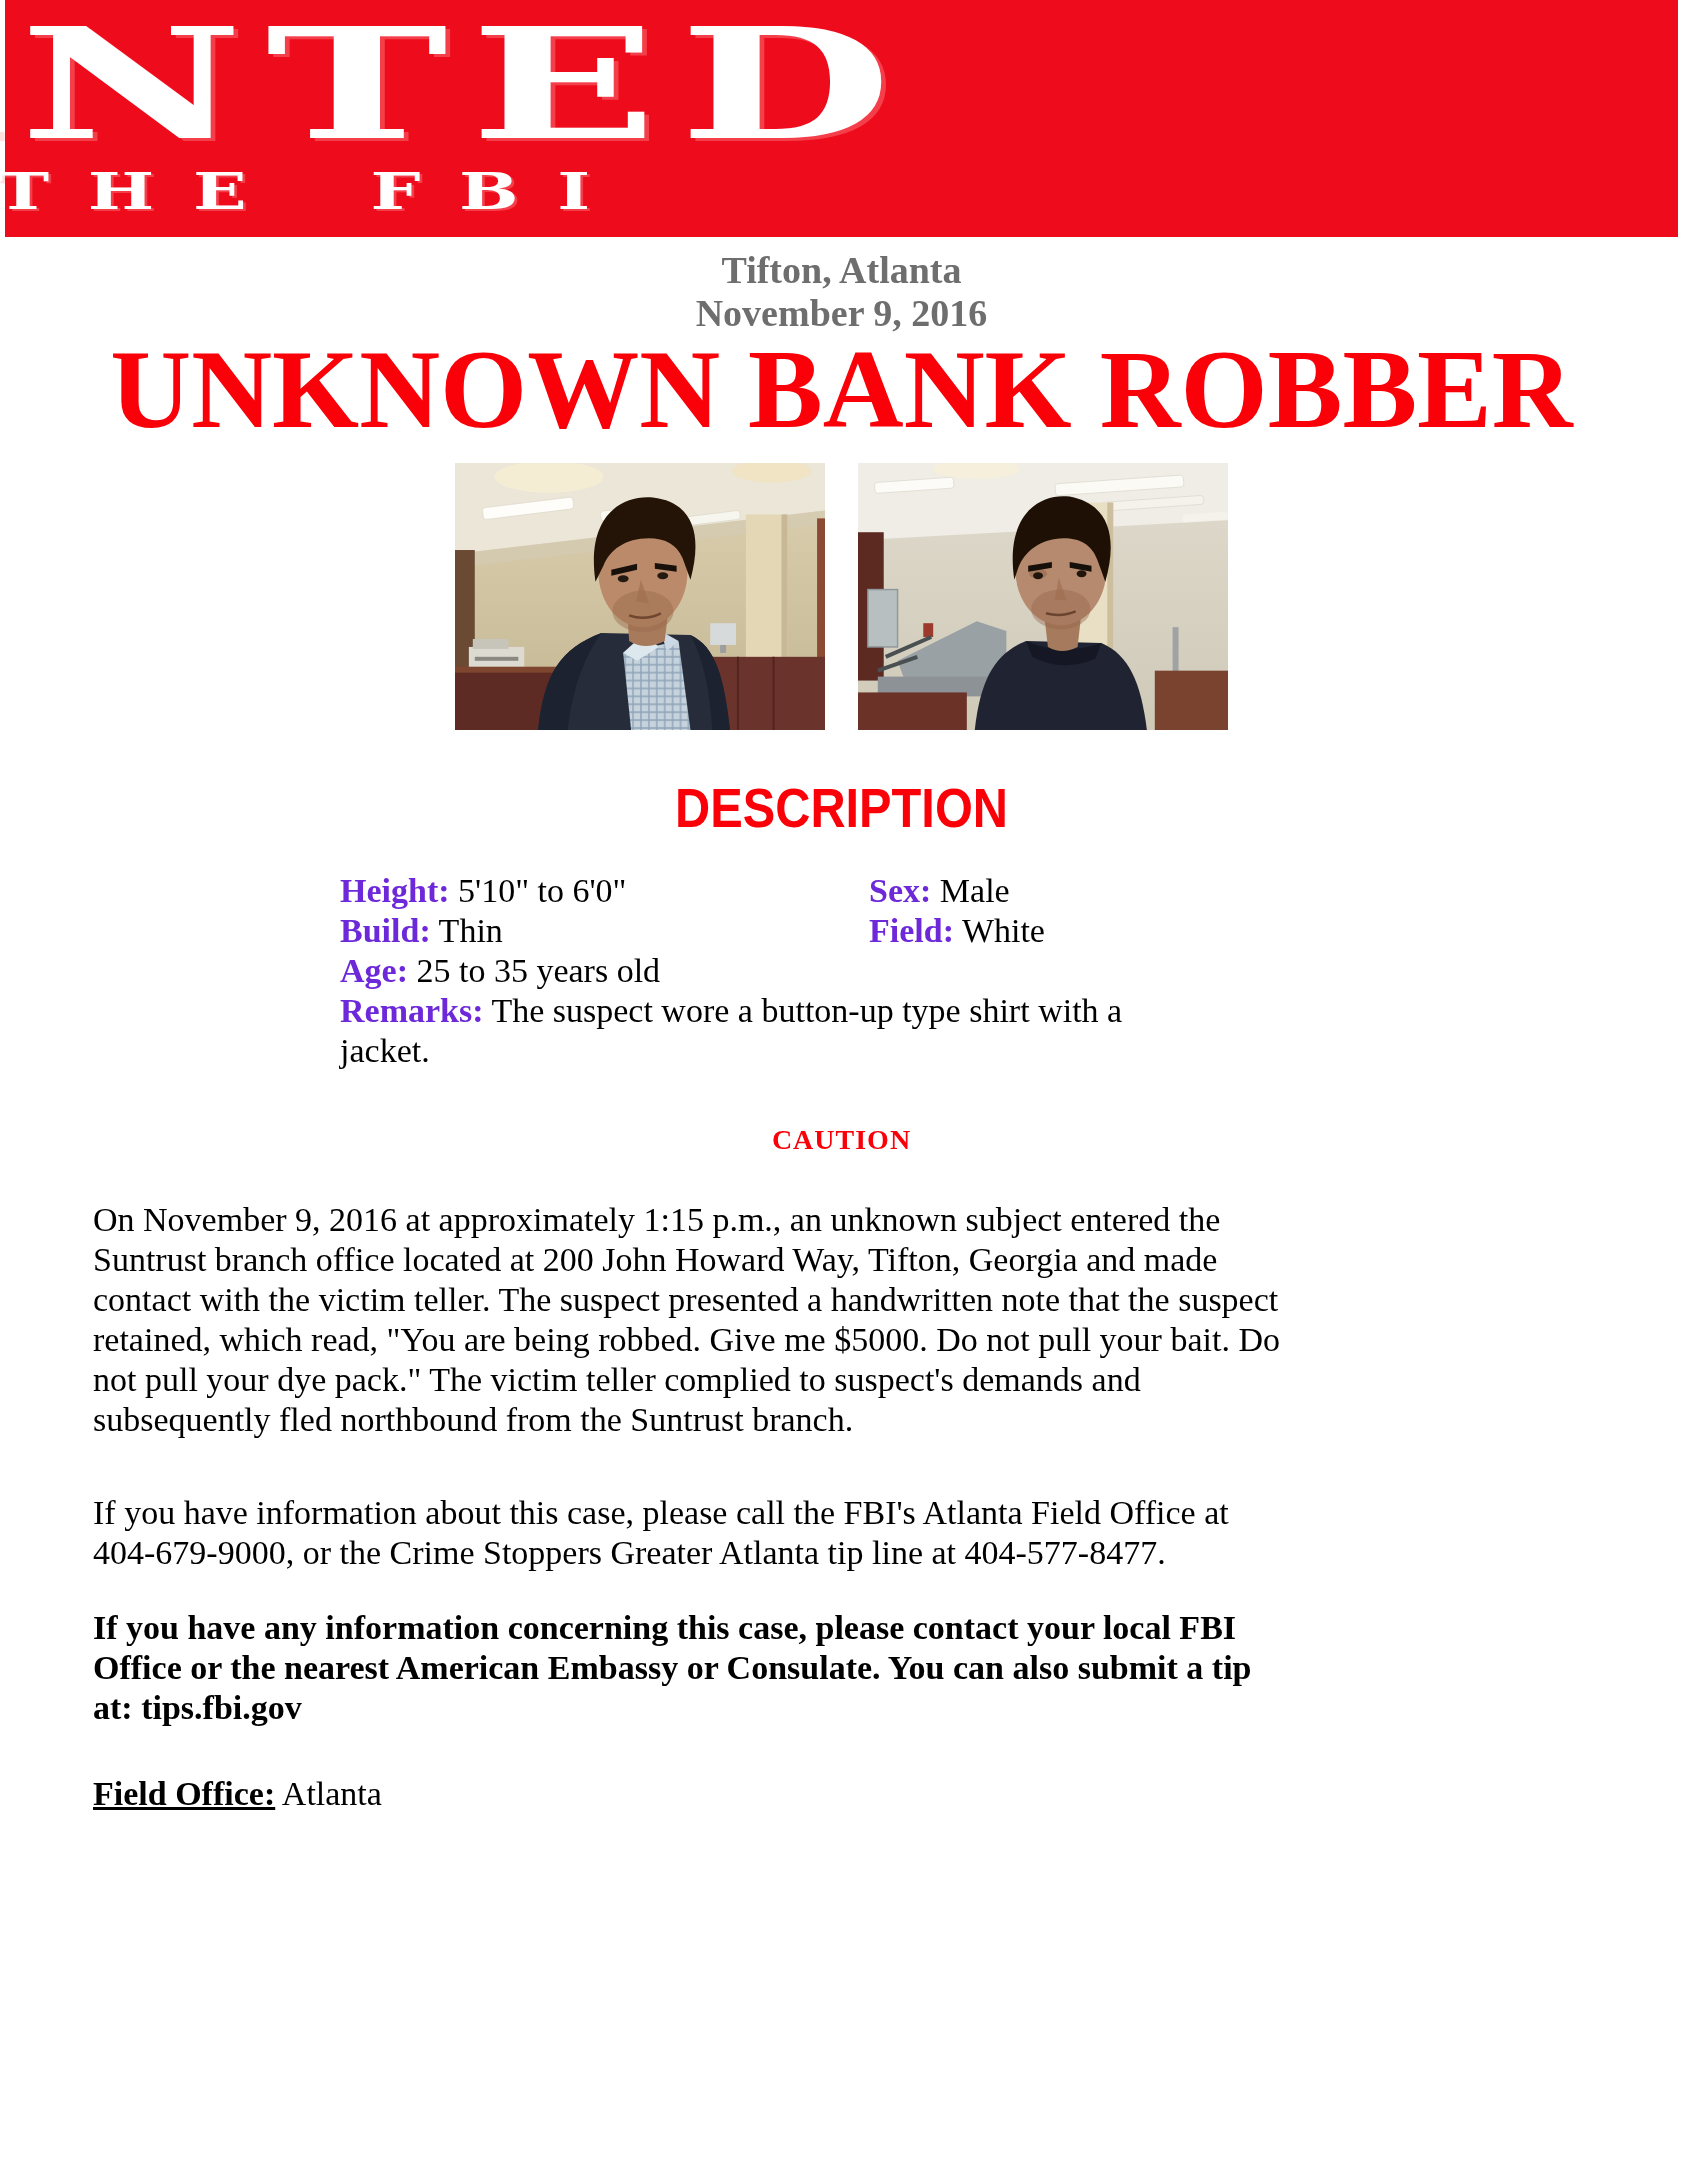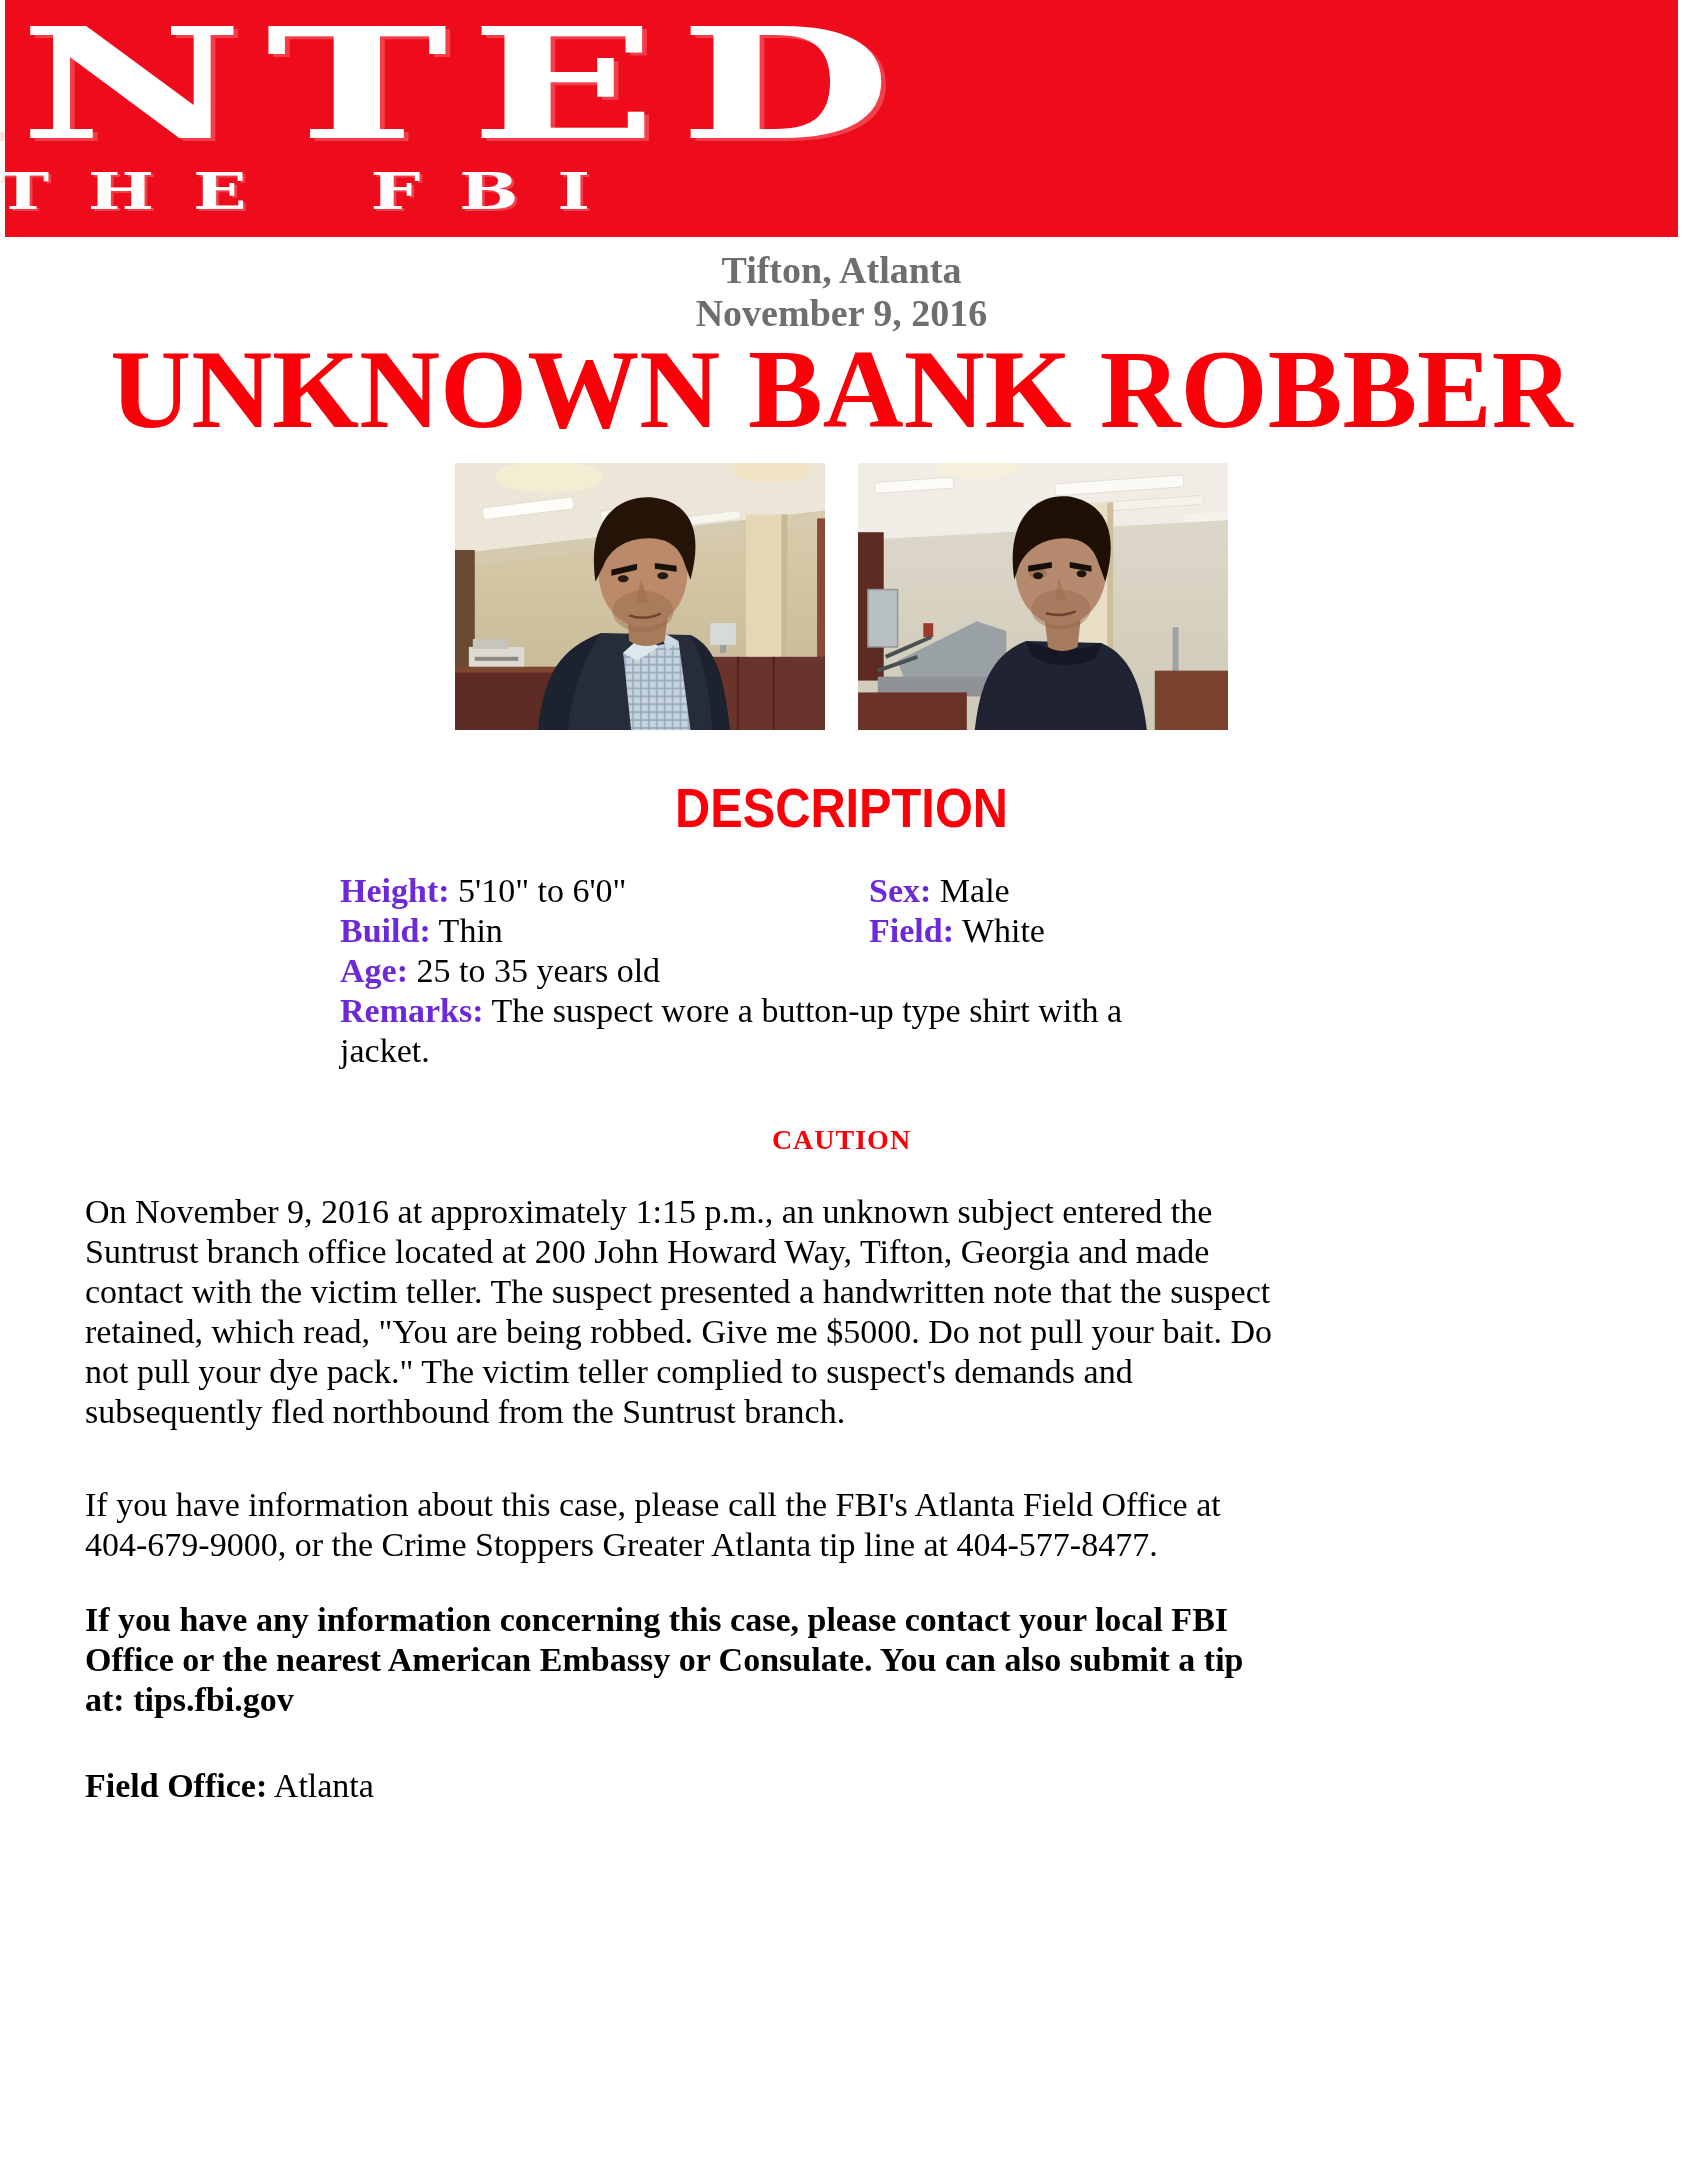--- a/index.html
+++ b/index.html
@@ -65,28 +65,28 @@
   .lbl { font-weight:bold; color:#6d28d9; }
   .val { color:#000; }
   .remarks .val { white-space:pre-line; }
   
   .caution-heading {
     position:absolute; top:1119px; left:0; right:0; margin:0; text-align:center;
     font-family:"Liberation Serif", serif; font-weight:bold;
     font-size:28px; line-height:42px; color:#fa0008; letter-spacing:1px;
   }
   .body {
-    position:absolute; left:85px; width:1485px; margin:0;
+    position:absolute; left:85px; width:1485px; margin:8px;
     font-size:34px; line-height:40px; white-space:pre-line; color:#000;
   }
   .para1 { top:1192px; }
   .para2 { top:1485px; }
   .para3 { top:1600px; font-weight:bold; }
   .field-office { top:1766px; white-space:normal; }
-  .bold { font-weight:bold; }
+  .bold { font-weight:bold;text-decoration:underline; }
 </style>
 </head>
 <body>
 
 <div class="page">
 
   <header class="banner">
     <div class="wanted">WANTED</div>
     <div class="bythefbi">BY THE FBI</div>
   </header>

